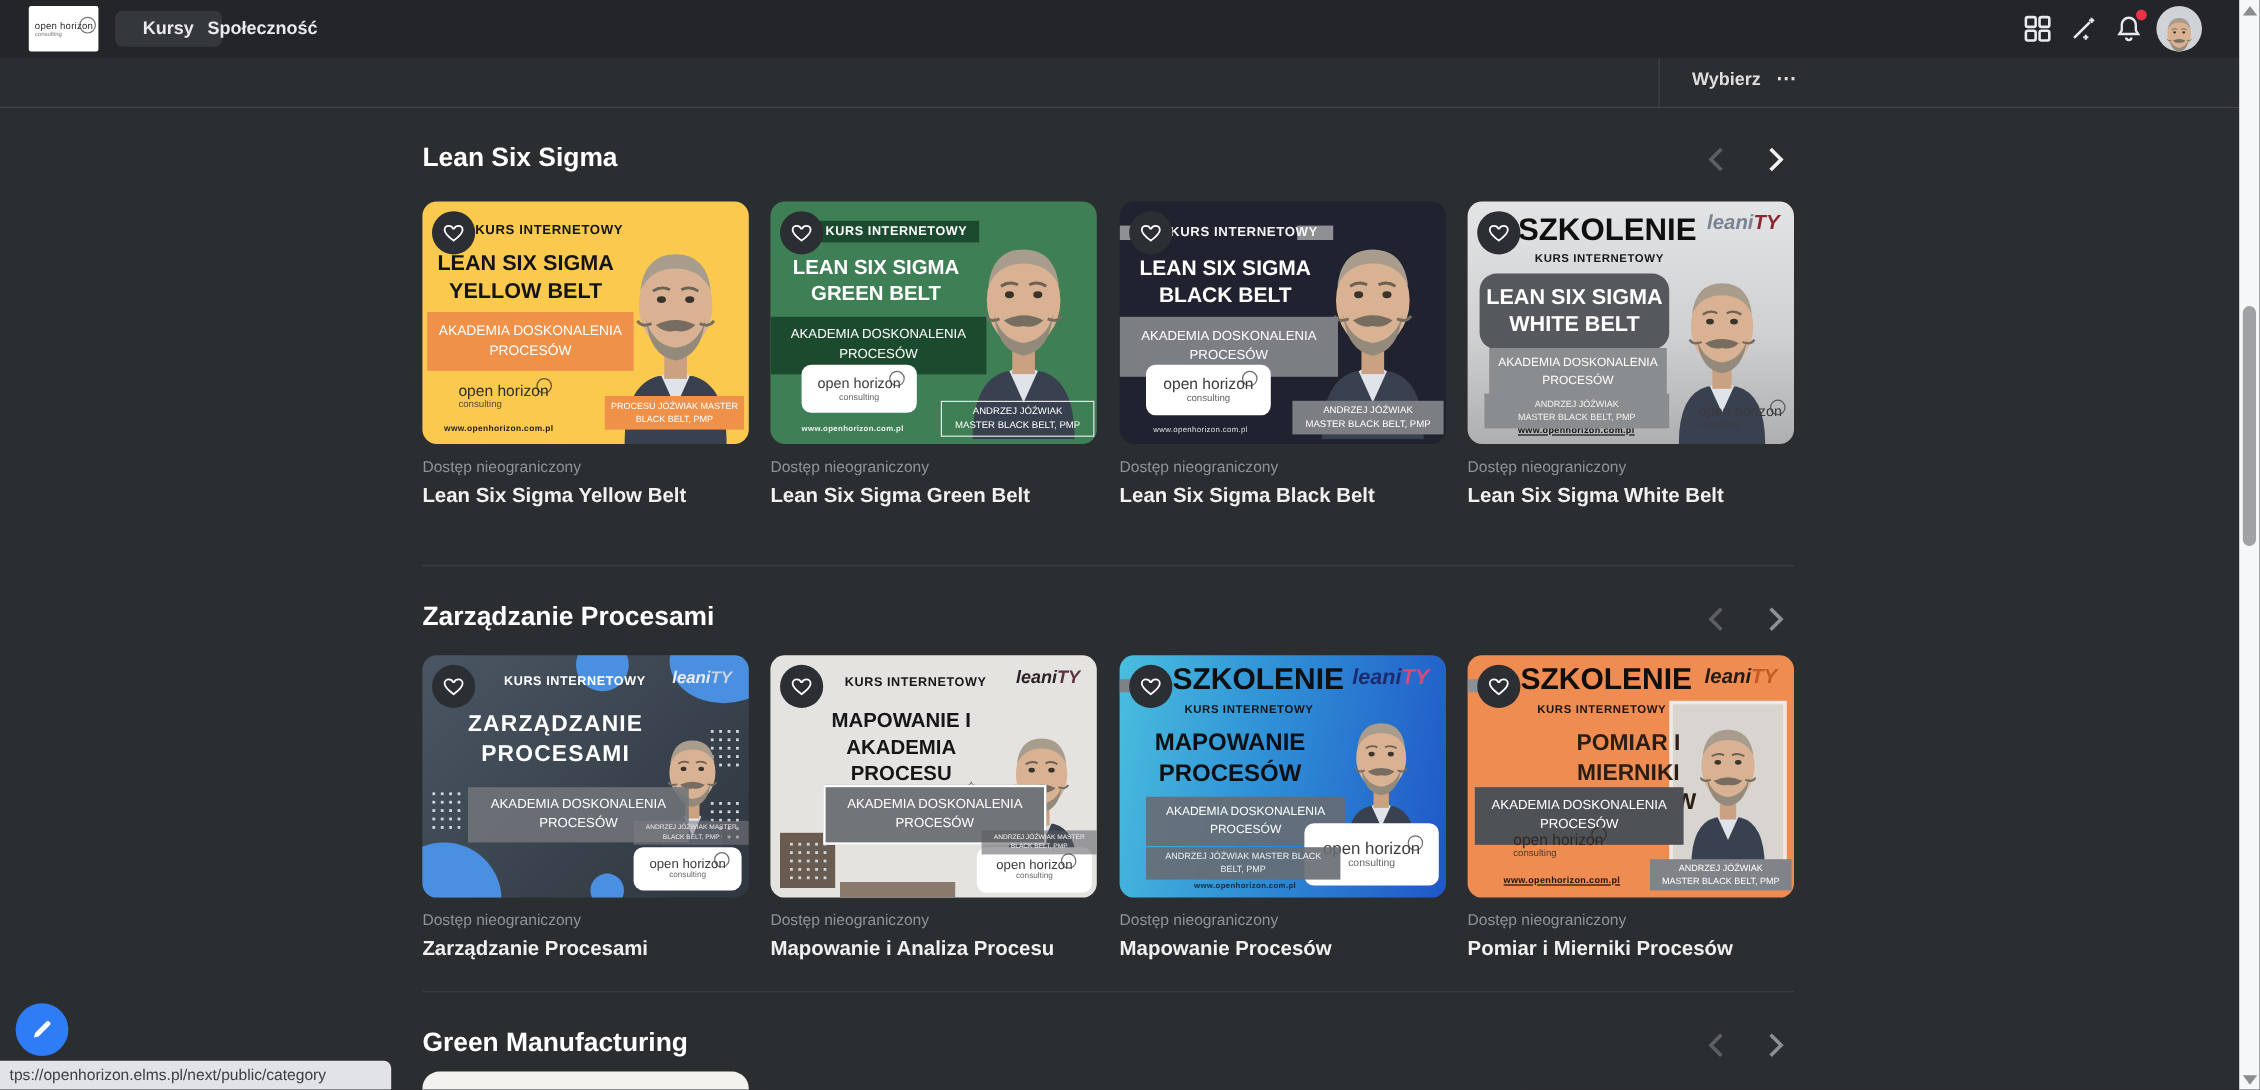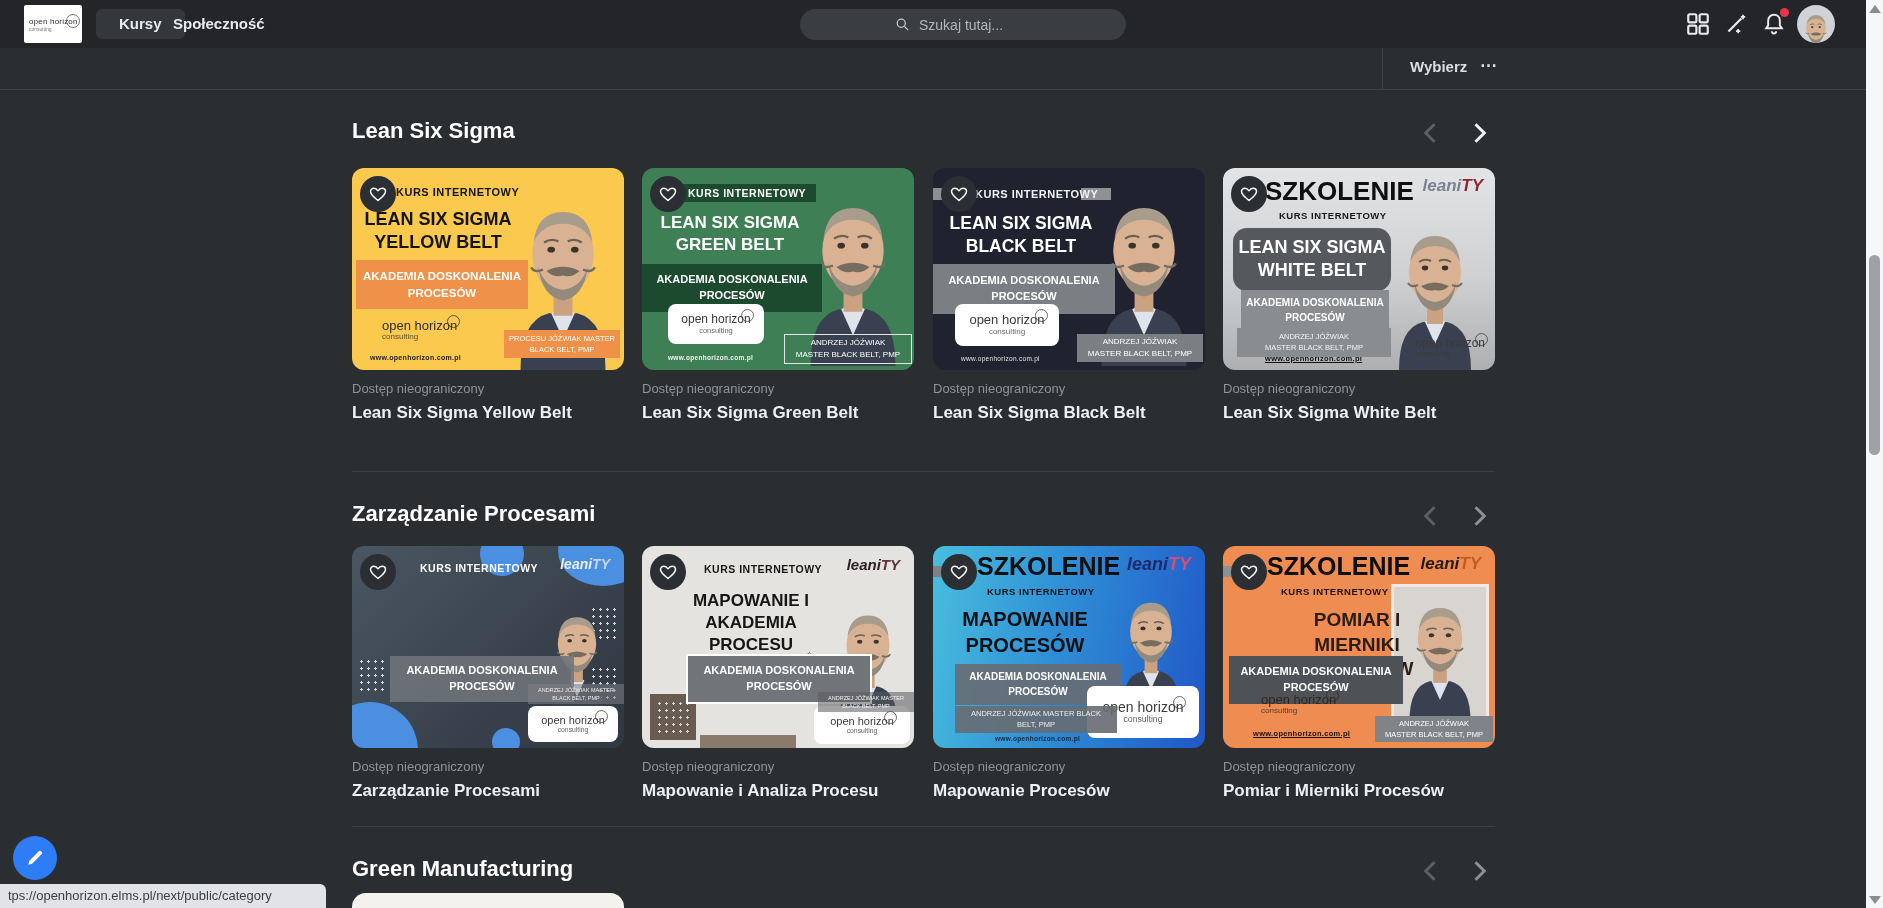--- a/index.html
+++ b/index.html
@@ -45,21 +45,21 @@
   .caption-access{margin-top:11px;font-size:13px;color:#8f9397;}
   .caption-name{margin-top:7px;font-size:17px;font-weight:800;color:#eef0f2;}
   .heart{position:absolute;left:8px;top:8px;width:36px;height:36px;border-radius:50%;background:#2b2e32;
     border:none;display:flex;align-items:center;justify-content:center;z-index:6;cursor:pointer;}
   .heart svg{width:20px;height:20px;}
   .person{position:absolute;z-index:2;}
   .person svg{width:100%;height:100%;}
   .kurs{position:absolute;font-weight:800;letter-spacing:.5px;z-index:3;}
   .szk{position:absolute;font-weight:900;color:#0f0f10;z-index:3;}
   .btitle{position:absolute;font-weight:900;white-space:pre-line;text-align:center;z-index:3;line-height:1.3;}
-  .akad{position:absolute;font-weight:700;white-space:pre-line;text-align:center;z-index:4;line-height:1.45;}
+  .akad{position:absolute;font-weight:400;white-space:pre-line;text-align:center;z-index:4;line-height:1.45;}
   .oh-logo{position:absolute;z-index:4;line-height:1.1;}
   .oh-logo .n{position:relative;display:inline-block;}
   .oh-logo .n .ring{position:absolute;right:-3px;top:-4px;border-radius:50%;border:1px solid currentColor;opacity:.75;}
   .oh-logo .s{display:block;opacity:.8;}
   .oh-boxed{background:#fff;border-radius:8px;color:#3b3b3b;display:flex;flex-direction:column;
     align-items:center;justify-content:center;}
   .url{position:absolute;z-index:4;letter-spacing:.3px;}
   .author{position:absolute;white-space:pre-line;text-align:center;z-index:5;line-height:1.5;}
   .leanity{position:absolute;z-index:4;font-style:italic;font-weight:700;}
   
@@ -177,27 +177,20 @@
 <header id="topbar">
   <div id="logo">
     <span class="l1">open horizon<span class="ring"></span></span>
       <span class="ring-holder"></span>
     <span class="l2">consulting</span>
   </div>
   <nav>
     <div class="nav-item active" style="left:96px">Kursy</div>
     <div class="nav-item" style="left:150px">Społeczność</div>
   </nav>
-  <div id="search">
-    <svg viewBox="0 0 24 24">
-      <circle cx="10" cy="10" r="6.5" fill="none" stroke="#c7cacd" stroke-width="2"></circle>
-      <line x1="15" y1="15" x2="21" y2="21" stroke="#c7cacd" stroke-width="2"></line>
-    </svg>
-    <input type="text" placeholder="Szukaj tutaj..." style="">
-  </div>
   <div class="tb-icon" style="left:1685px">
     <svg viewBox="0 0 24 24" fill="none" stroke="#e8eaed" stroke-width="2">
       <rect x="3" y="3" width="7.5" height="7.5" rx="1.5"></rect>
         <rect x="13.5" y="3" width="7.5" height="7.5" rx="1.5"></rect>
       <rect x="3" y="13.5" width="7.5" height="7.5" rx="1.5"></rect>
         <rect x="13.5" y="13.5" width="7.5" height="7.5" rx="1.5"></rect>
     </svg>
   </div>
   <div class="tb-icon" style="left:1723px">
     <svg viewBox="0 0 24 24" fill="none" stroke="#e8eaed" stroke-width="2">
@@ -417,20 +410,22 @@
 <div class="row" id="row1" style="top:546px">
     <article class="card c5" style="left: 0px;">
       <div class="poster">
         <button class="heart">
           <svg viewBox="0 0 24 24">
  <path d="M12 19.8C6.4 15.6 3 12.4 3 9.1 3 6.8 4.8 5 7.1 5c1.9 0 3.6 1.1 4.4 2.8h1C13.3 6.1 15 5 16.9 5 19.2 5 21 6.8 21 9.1c0 3.3-3.4 6.5-9 10.7z" fill="none" stroke="#fff" stroke-width="1.8"></path>
           </svg>
         </button>
         <div class="kurs">KURS INTERNETOWY</div>
         <div class="leanity"><span class="a">leani</span><span class="b">TY</span></div>
+        <div class="btitle">ZARZĄDZANIE
+PROCESAMI</div>
         <div class="akad">AKADEMIA DOSKONALENIA
 PROCESÓW</div>
         <div class="oh-logo oh-boxed">
           <span class="n">open horizon<span class="ring" style="width: 11px; height: 11px;"></span></span>
           <span class="s" style="font-size: 0.62em;">consulting</span>
         </div>
         <div class="author">ANDRZEJ JÓŹWIAK MASTER
 BLACK BELT, PMP</div>
         <div class="person"><svg viewBox="0 0 100 160" preserveAspectRatio="xMidYMax meet">
  <path d="M14 160 Q14 118 38 112 L62 112 Q86 118 86 160 Z" fill="#39404f"></path>

